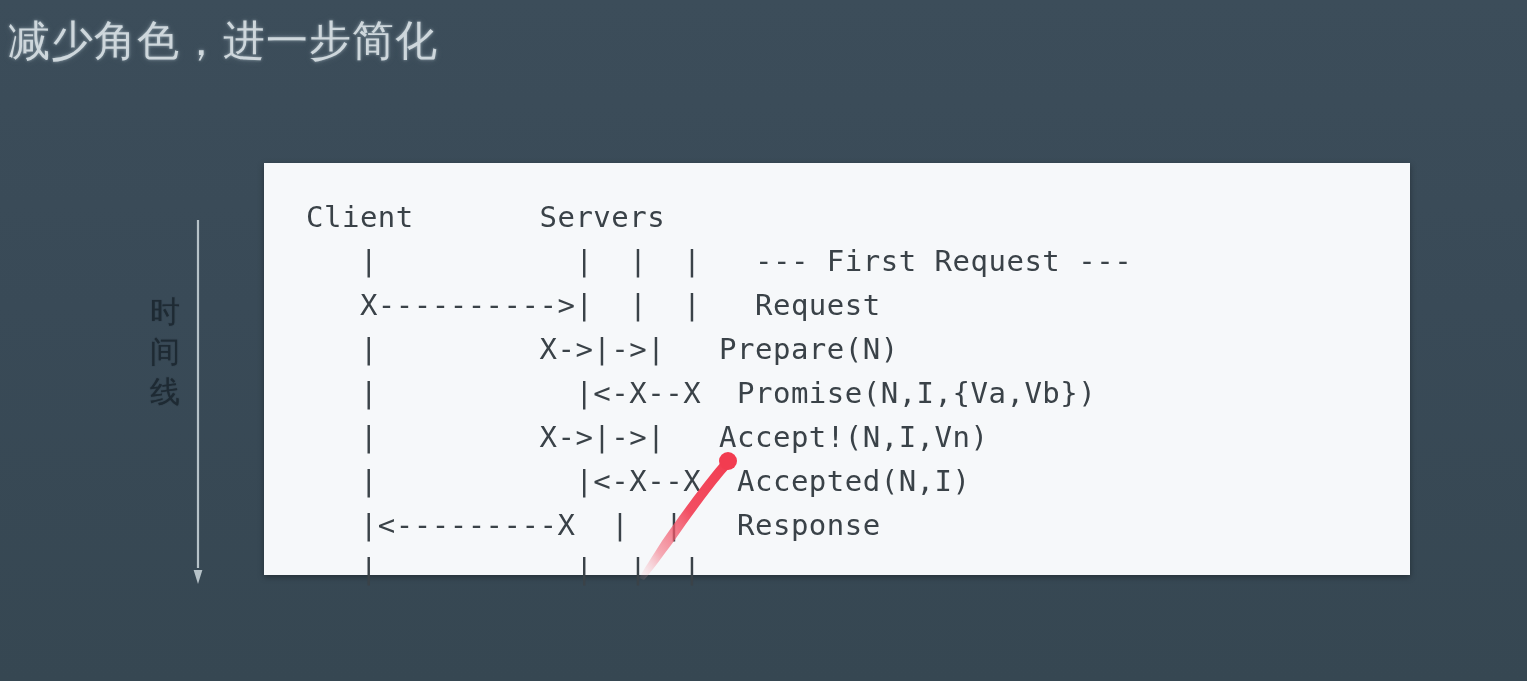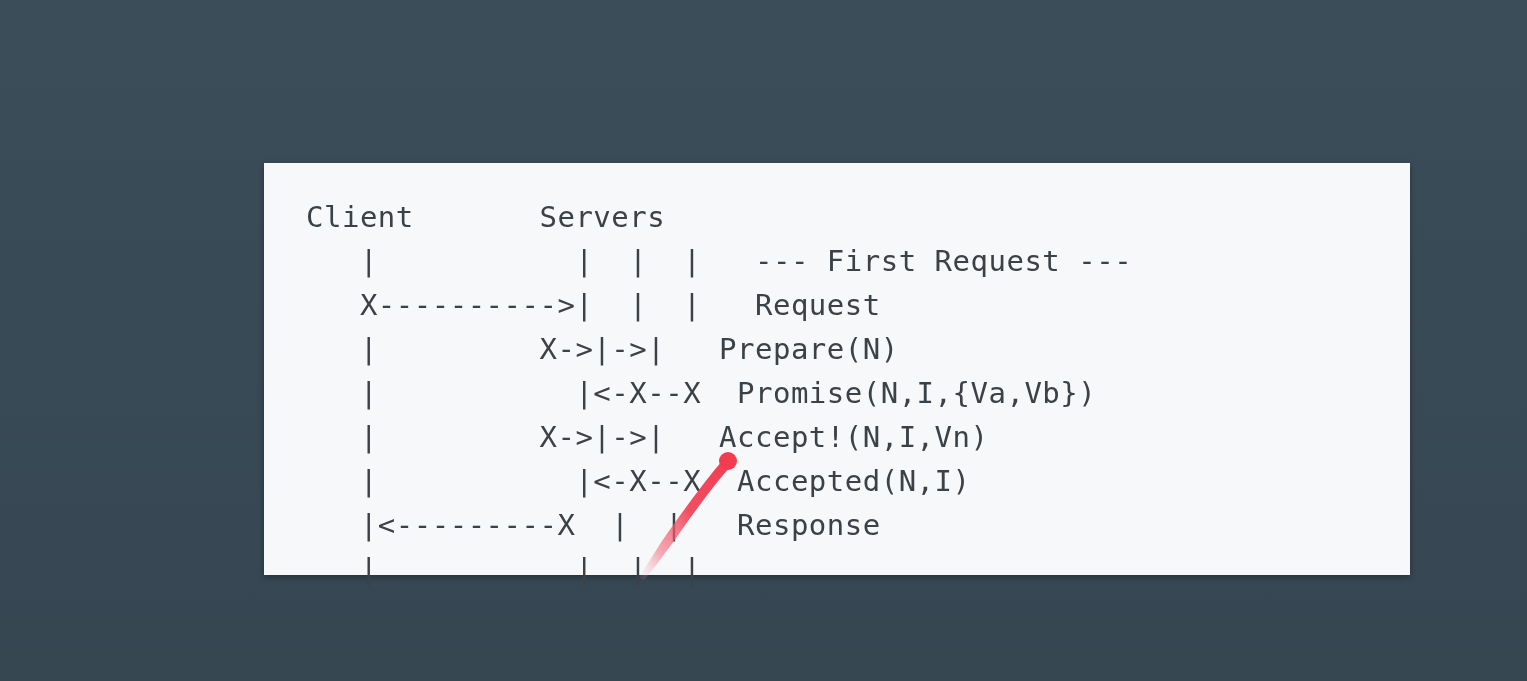--- a/index.html
+++ b/index.html
@@ -112,21 +112,29 @@
     color: #b9c3c9;
     letter-spacing: 0.2px;
     white-space: nowrap;
   }
 </style>
 </head>
 <body>
 
 <div id="root">
 
+  <div id="slide-title">减少角色，进一步简化</div>
 
+  <div id="timeline-group">
+    <div id="timeline-label">时间线</div>
+    <svg id="timeline-arrow" viewBox="0 0 12 365">
+      <line x1="6" y1="0" x2="6" y2="348" stroke="#b6c2c8" stroke-width="2.2"></line>
+      <polygon points="6,364 1.6,350 10.4,350" fill="#b6c2c8"></polygon>
+    </svg>
+  </div>
 
   <div id="diagram-card">
 
     <pre id="ascii-block">Client       Servers
    |           |  |  |   --- First Request ---
    X----------&gt;|  |  |   Request
    |         X-&gt;|-&gt;|   Prepare(N)
    |           |&lt;-X--X  Promise(N,I,{Va,Vb})
    |         X-&gt;|-&gt;|   Accept!(N,I,Vn)
    |           |&lt;-X--X  Accepted(N,I)

